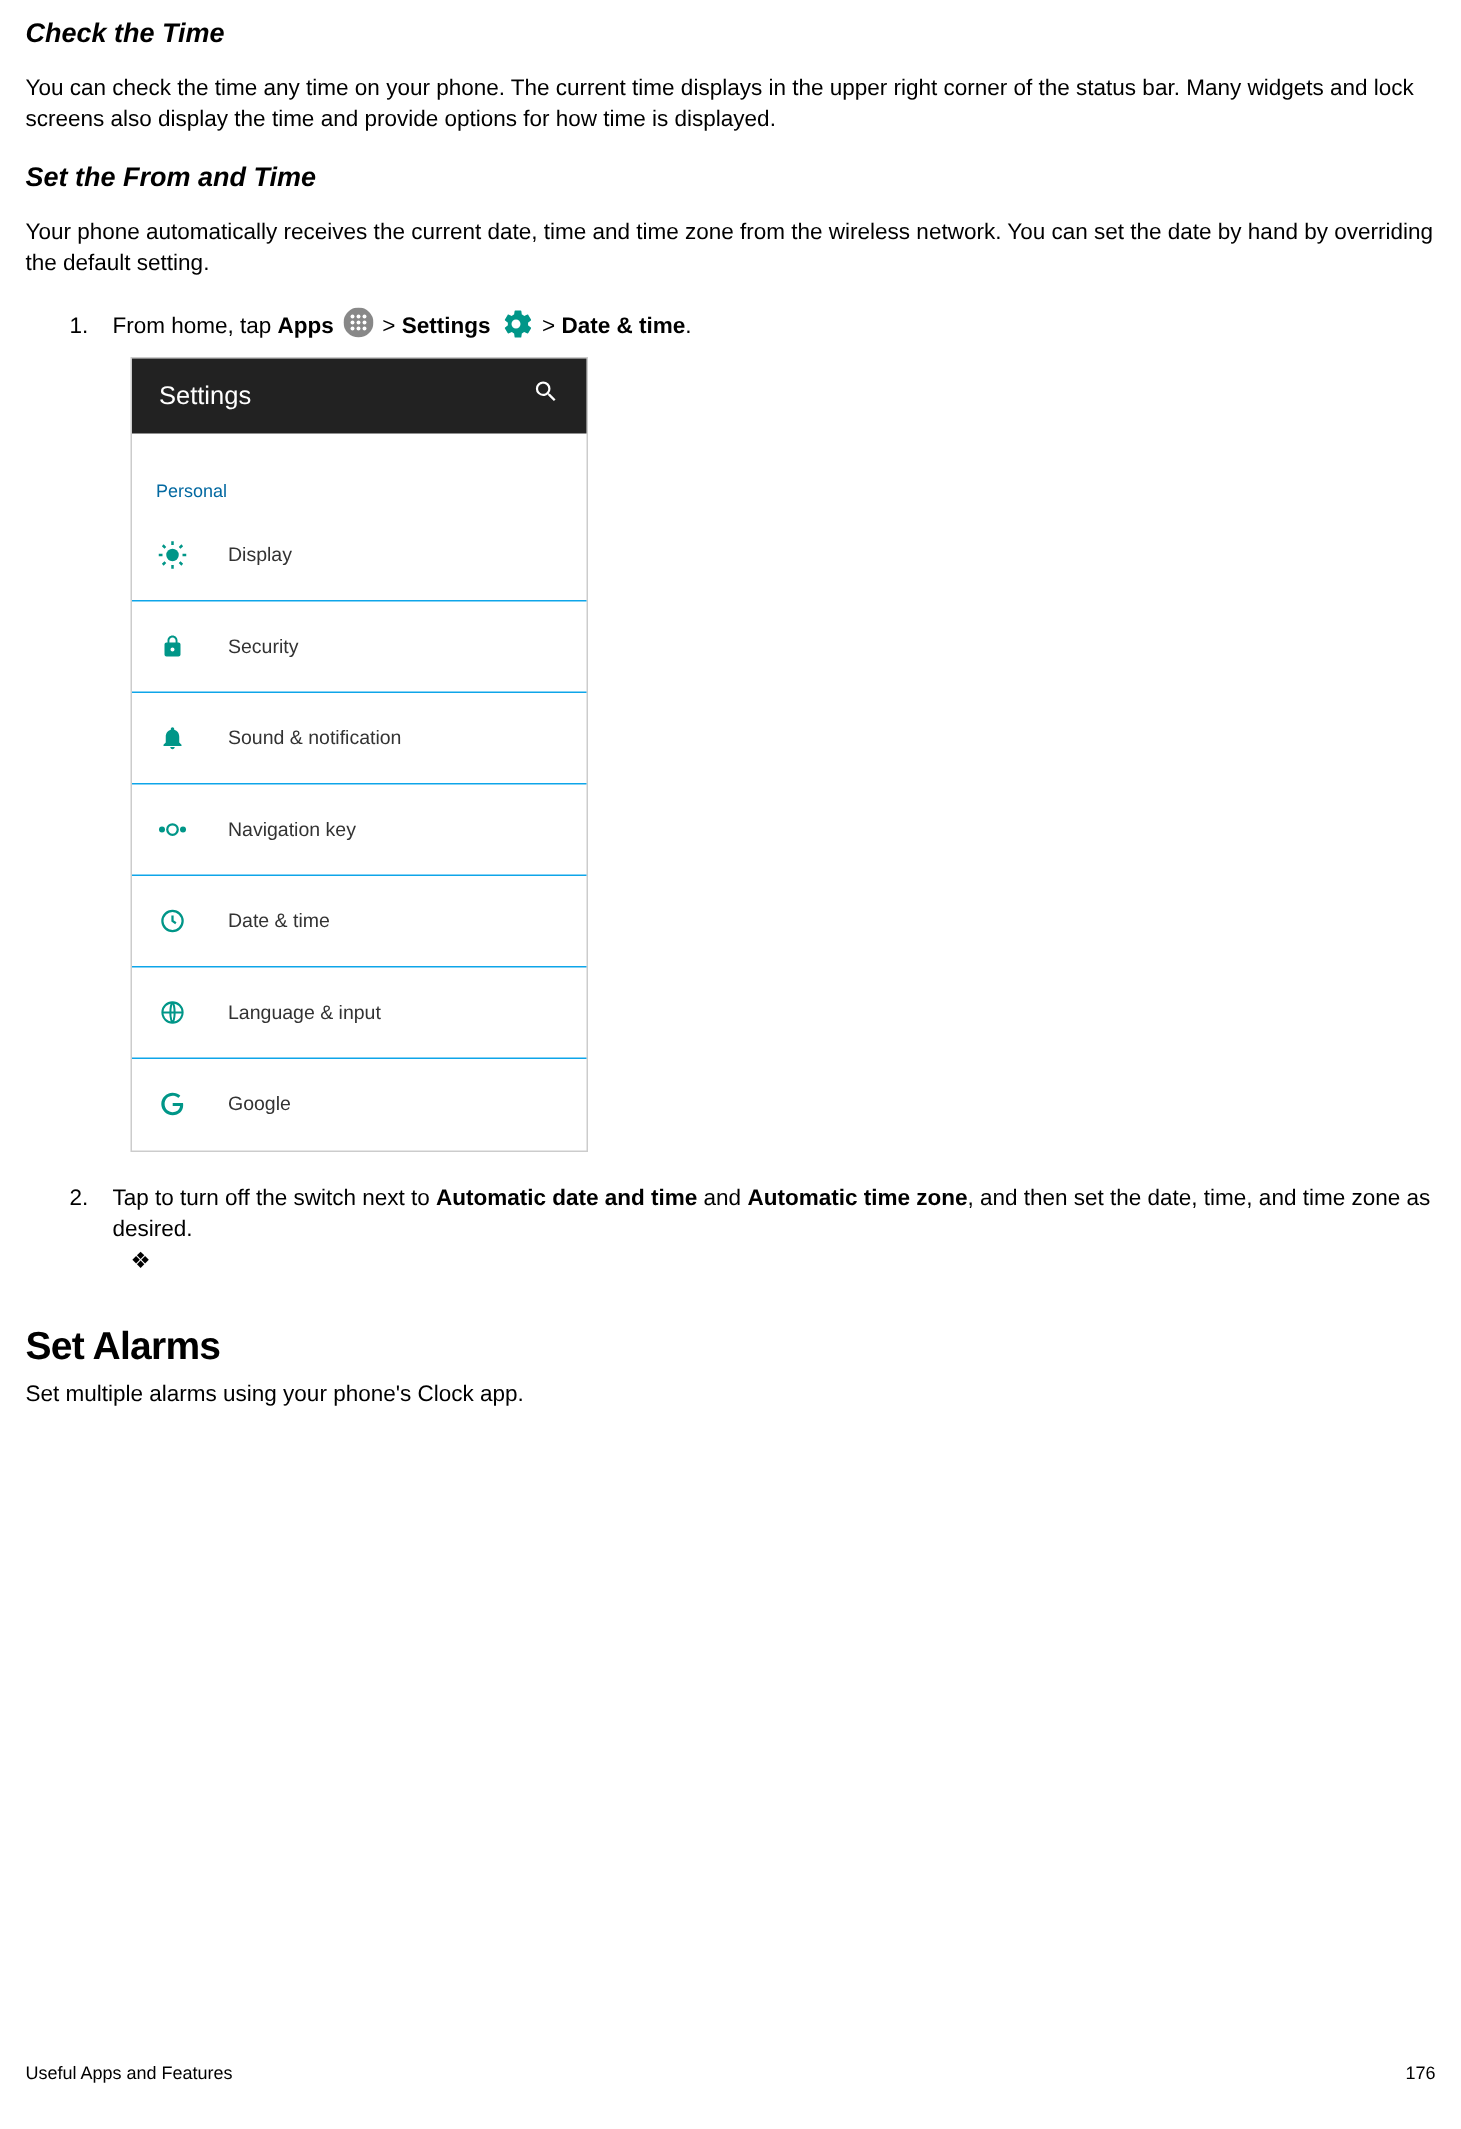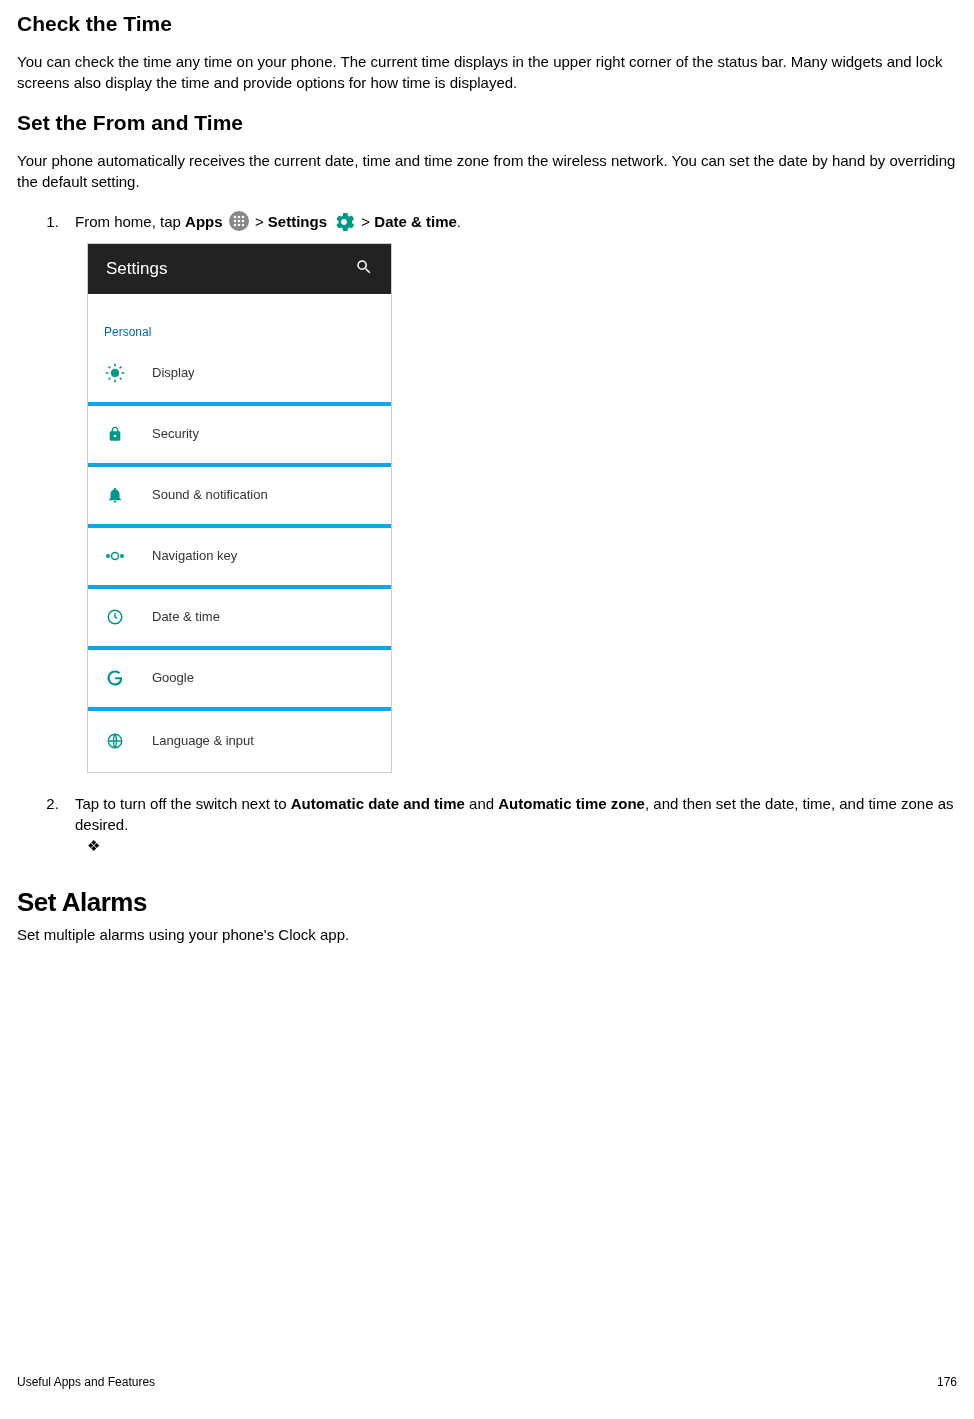--- a/index.html
+++ b/index.html
@@ -6,21 +6,21 @@
     body {
       font-family: Arial, Helvetica, sans-serif;
       font-size: 15px;
       color: #000;
       background: #fff;
       width: 974px;
       height: 1419px;
       position: relative;
       padding: 12px 17px;
     }
-    .h3 { font-size: 21px; font-weight: bold; margin-bottom: 15px; }
+    .h3 { font-size: 18px; font-weight: bold; margin-bottom: 15px; font-style: italic; }
     .para { line-height: 1.4; margin-bottom: 18px; }
     .ol { padding-left: 46px; margin-bottom: 31px; }
     .ol-item { list-style: decimal; padding-left: 12px; margin-bottom: 20px; line-height: 1.4;}
     .inline-icon { display: inline-block; vertical-align: middle; margin: 0 2px; }
     .screenshot {
       width: 305px;
       border: 1px solid #ccc;
       margin: 6px 0 20px 12px;
       background: #fff;
     }
@@ -35,21 +35,21 @@
       font-family: sans-serif;
     }
     .ss-title { font-size: 17px; font-weight: 400; }
     .ss-search svg { fill: #fff; }
     .ss-section { color: #0369a1; font-size: 12px; padding: 30px 16px 4px; font-weight: 500; }
     .ss-row {
       display: flex;
       align-items: center;
       height: 61px;
       padding: 0 16px;
-      border-bottom: 4px solid #0ea5e9;
+      border-bottom: 1px solid #0ea5e9;
     }
     .ss-row:last-child { border-bottom: none; }
     .ss-icon { width: 22px; height: 22px; display: flex; align-items: center; justify-content: center; margin-right: 26px; }
     .ss-label { font-size: 13px; color: #333; }
     .sub-bullet { display: flex; padding-left: 12px; margin-bottom: 20px; }
     .sub-bullet-marker { margin-right: 14px; }
     .h1 { font-size: 26px; font-family: Arial, sans-serif; font-weight: 900; letter-spacing: -0.5px; margin-bottom: 6px; }
     .footer {
       position: absolute;
       bottom: 30px;
@@ -142,34 +142,34 @@
         <span class="ss-icon">
           <svg width="18" height="18" viewBox="0 0 24 24" fill="none" stroke="#009688" stroke-width="2">
               <circle cx="12" cy="12" r="9"></circle>
               <path d="M12 7v5l3 2"></path>
             </svg>
         </span>
         <span class="ss-label">Date &amp; time</span>
       </div>
       <div class="ss-row">
         <span class="ss-icon">
-          <svg width="18" height="18" viewBox="0 0 24 24">
-              <path fill="#009688" d="M21.35 11.1h-9.17v2.73h6.51c-.33 3.81-3.5 5.44-6.5 5.44C8.36 19.27 5 16.25 5 12c0-4.1 3.2-7.27 7.2-7.27 3.09 0 4.9 1.97 4.9 1.97L19 4.72S16.56 2 12.1 2C6.42 2 2.03 6.8 2.03 12c0 5.05 4.13 10 10.22 10 5.35 0 9.25-3.67 9.25-9.09 0-1.15-.15-1.81-.15-1.81z"></path>
-            </svg>
-        </span>
-        <span class="ss-label">Google</span>
-      </div>
-      <div class="ss-row">
-        <span class="ss-icon">
           <svg width="18" height="18" viewBox="0 0 24 24" fill="none" stroke="#009688" stroke-width="1.8">
               <circle cx="12" cy="12" r="9"></circle>
               <path d="M3 12h18M12 3c2.5 3 2.5 15 0 18M12 3c-2.5 3-2.5 15 0 18"></path>
             </svg>
         </span>
         <span class="ss-label">Language &amp; input</span>
+      </div>
+      <div class="ss-row">
+        <span class="ss-icon">
+          <svg width="18" height="18" viewBox="0 0 24 24">
+              <path fill="#009688" d="M21.35 11.1h-9.17v2.73h6.51c-.33 3.81-3.5 5.44-6.5 5.44C8.36 19.27 5 16.25 5 12c0-4.1 3.2-7.27 7.2-7.27 3.09 0 4.9 1.97 4.9 1.97L19 4.72S16.56 2 12.1 2C6.42 2 2.03 6.8 2.03 12c0 5.05 4.13 10 10.22 10 5.35 0 9.25-3.67 9.25-9.09 0-1.15-.15-1.81-.15-1.81z"></path>
+            </svg>
+        </span>
+        <span class="ss-label">Google</span>
       </div>
     </div>
   </li>
 
   <li class="ol-item">
     <span>Tap to turn off the switch next to </span><span class="bold">Automatic date and time</span><span> and </span><span class="bold">Automatic time zone</span><span>, and then set the date, time, and time zone as desired.</span>
 
     <div class="sub-bullet">
       <span class="sub-bullet-marker">❖</span>
     </div>

